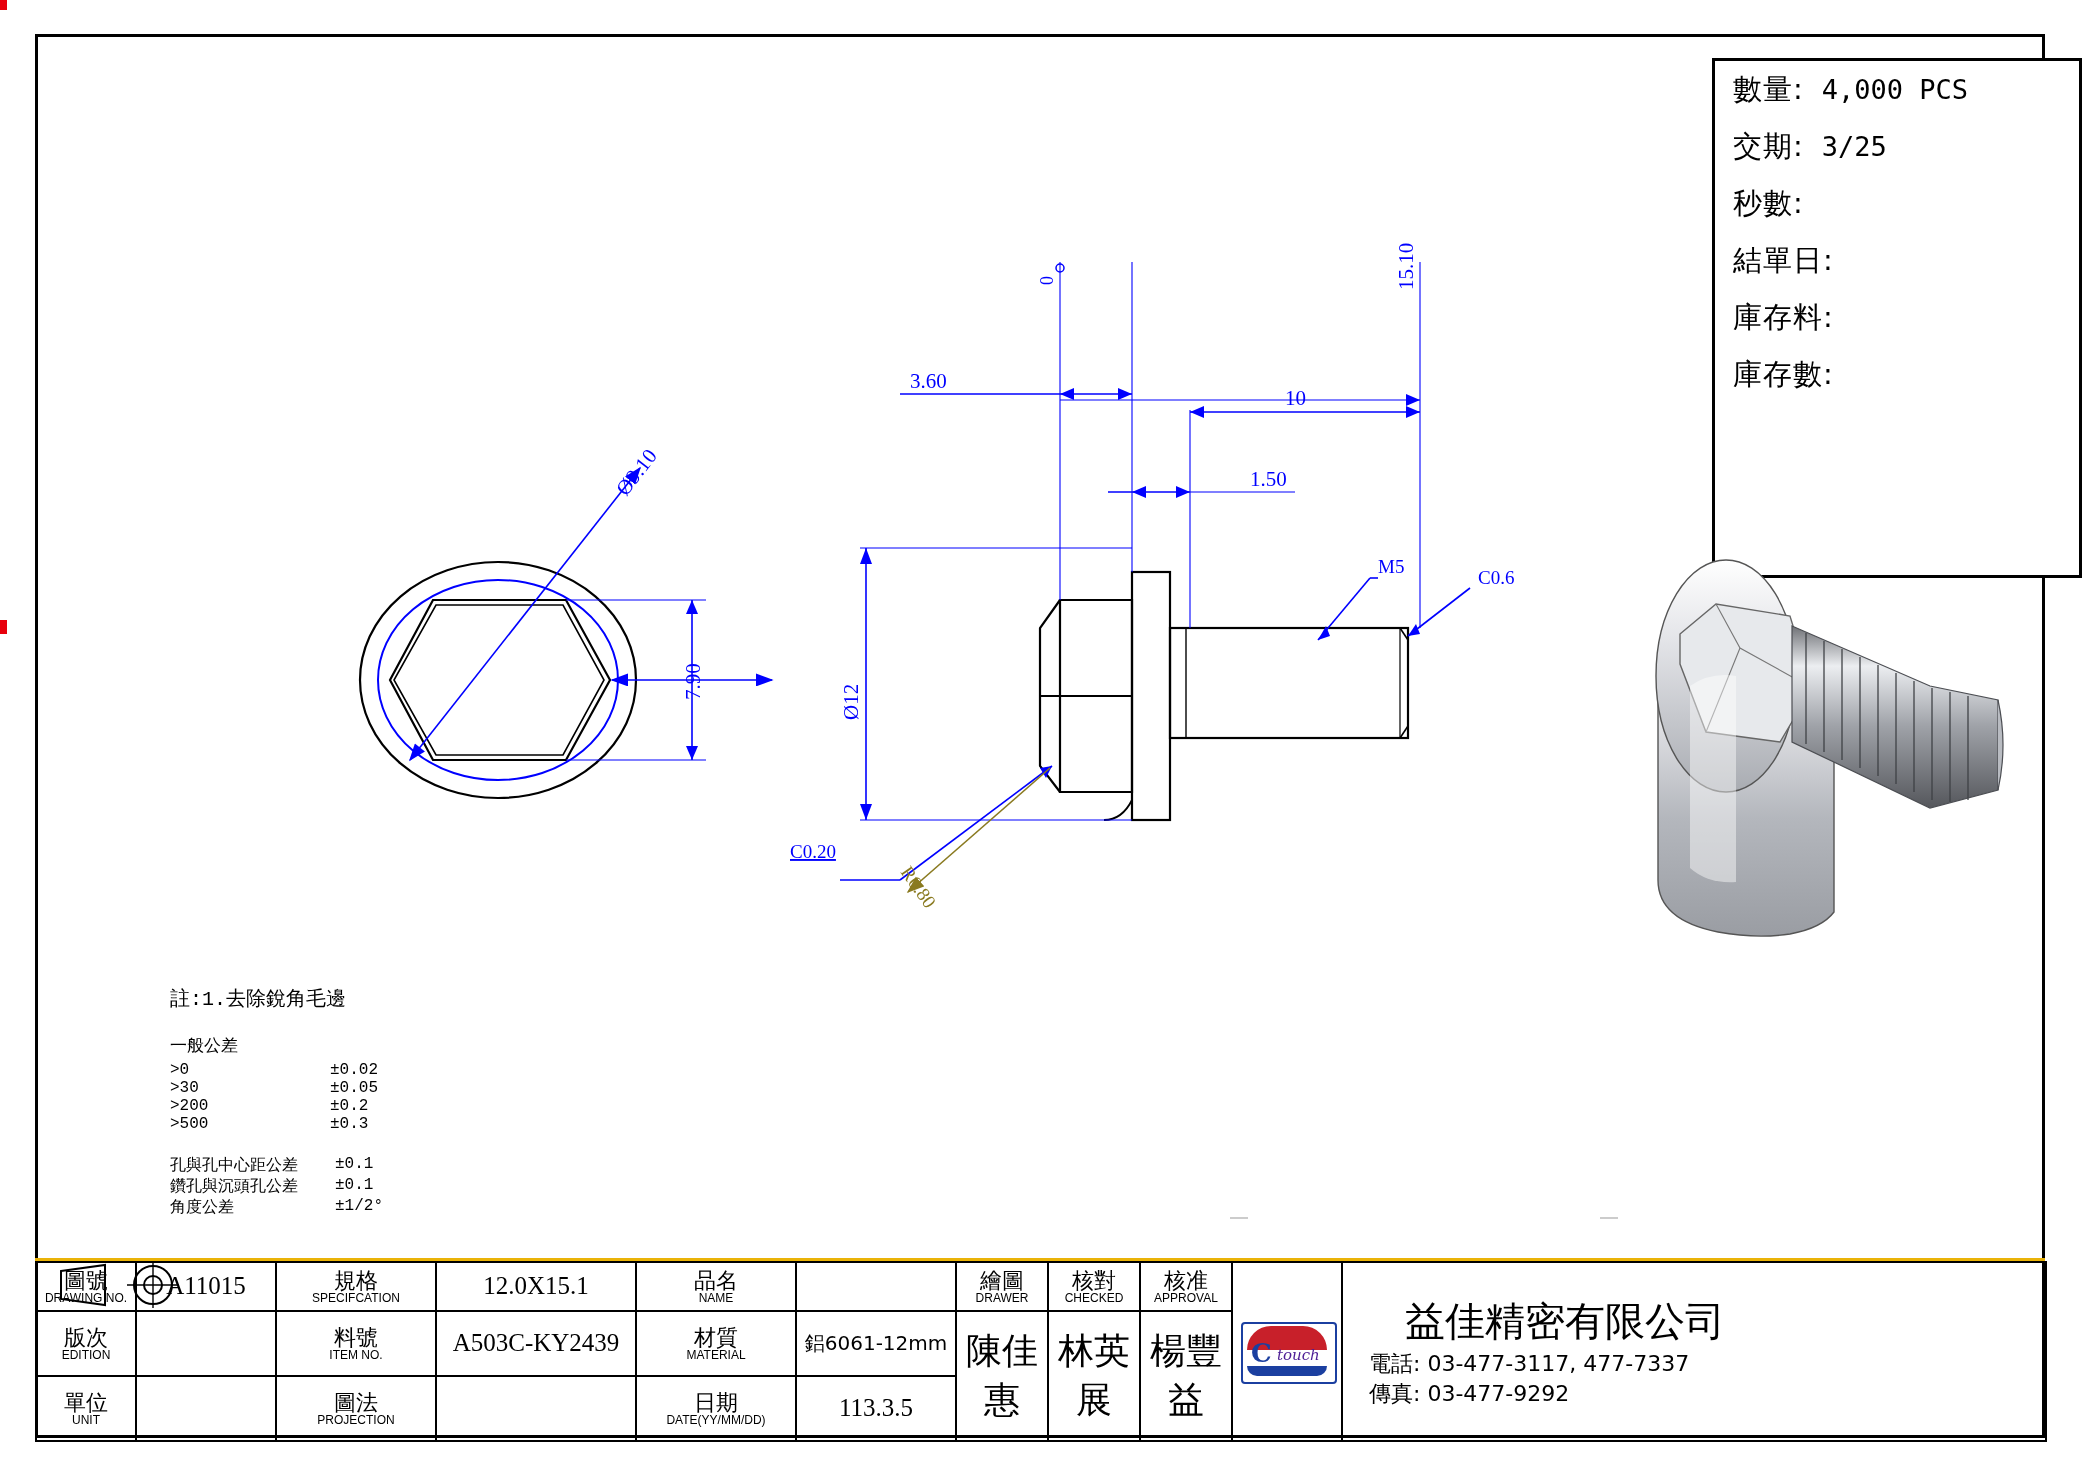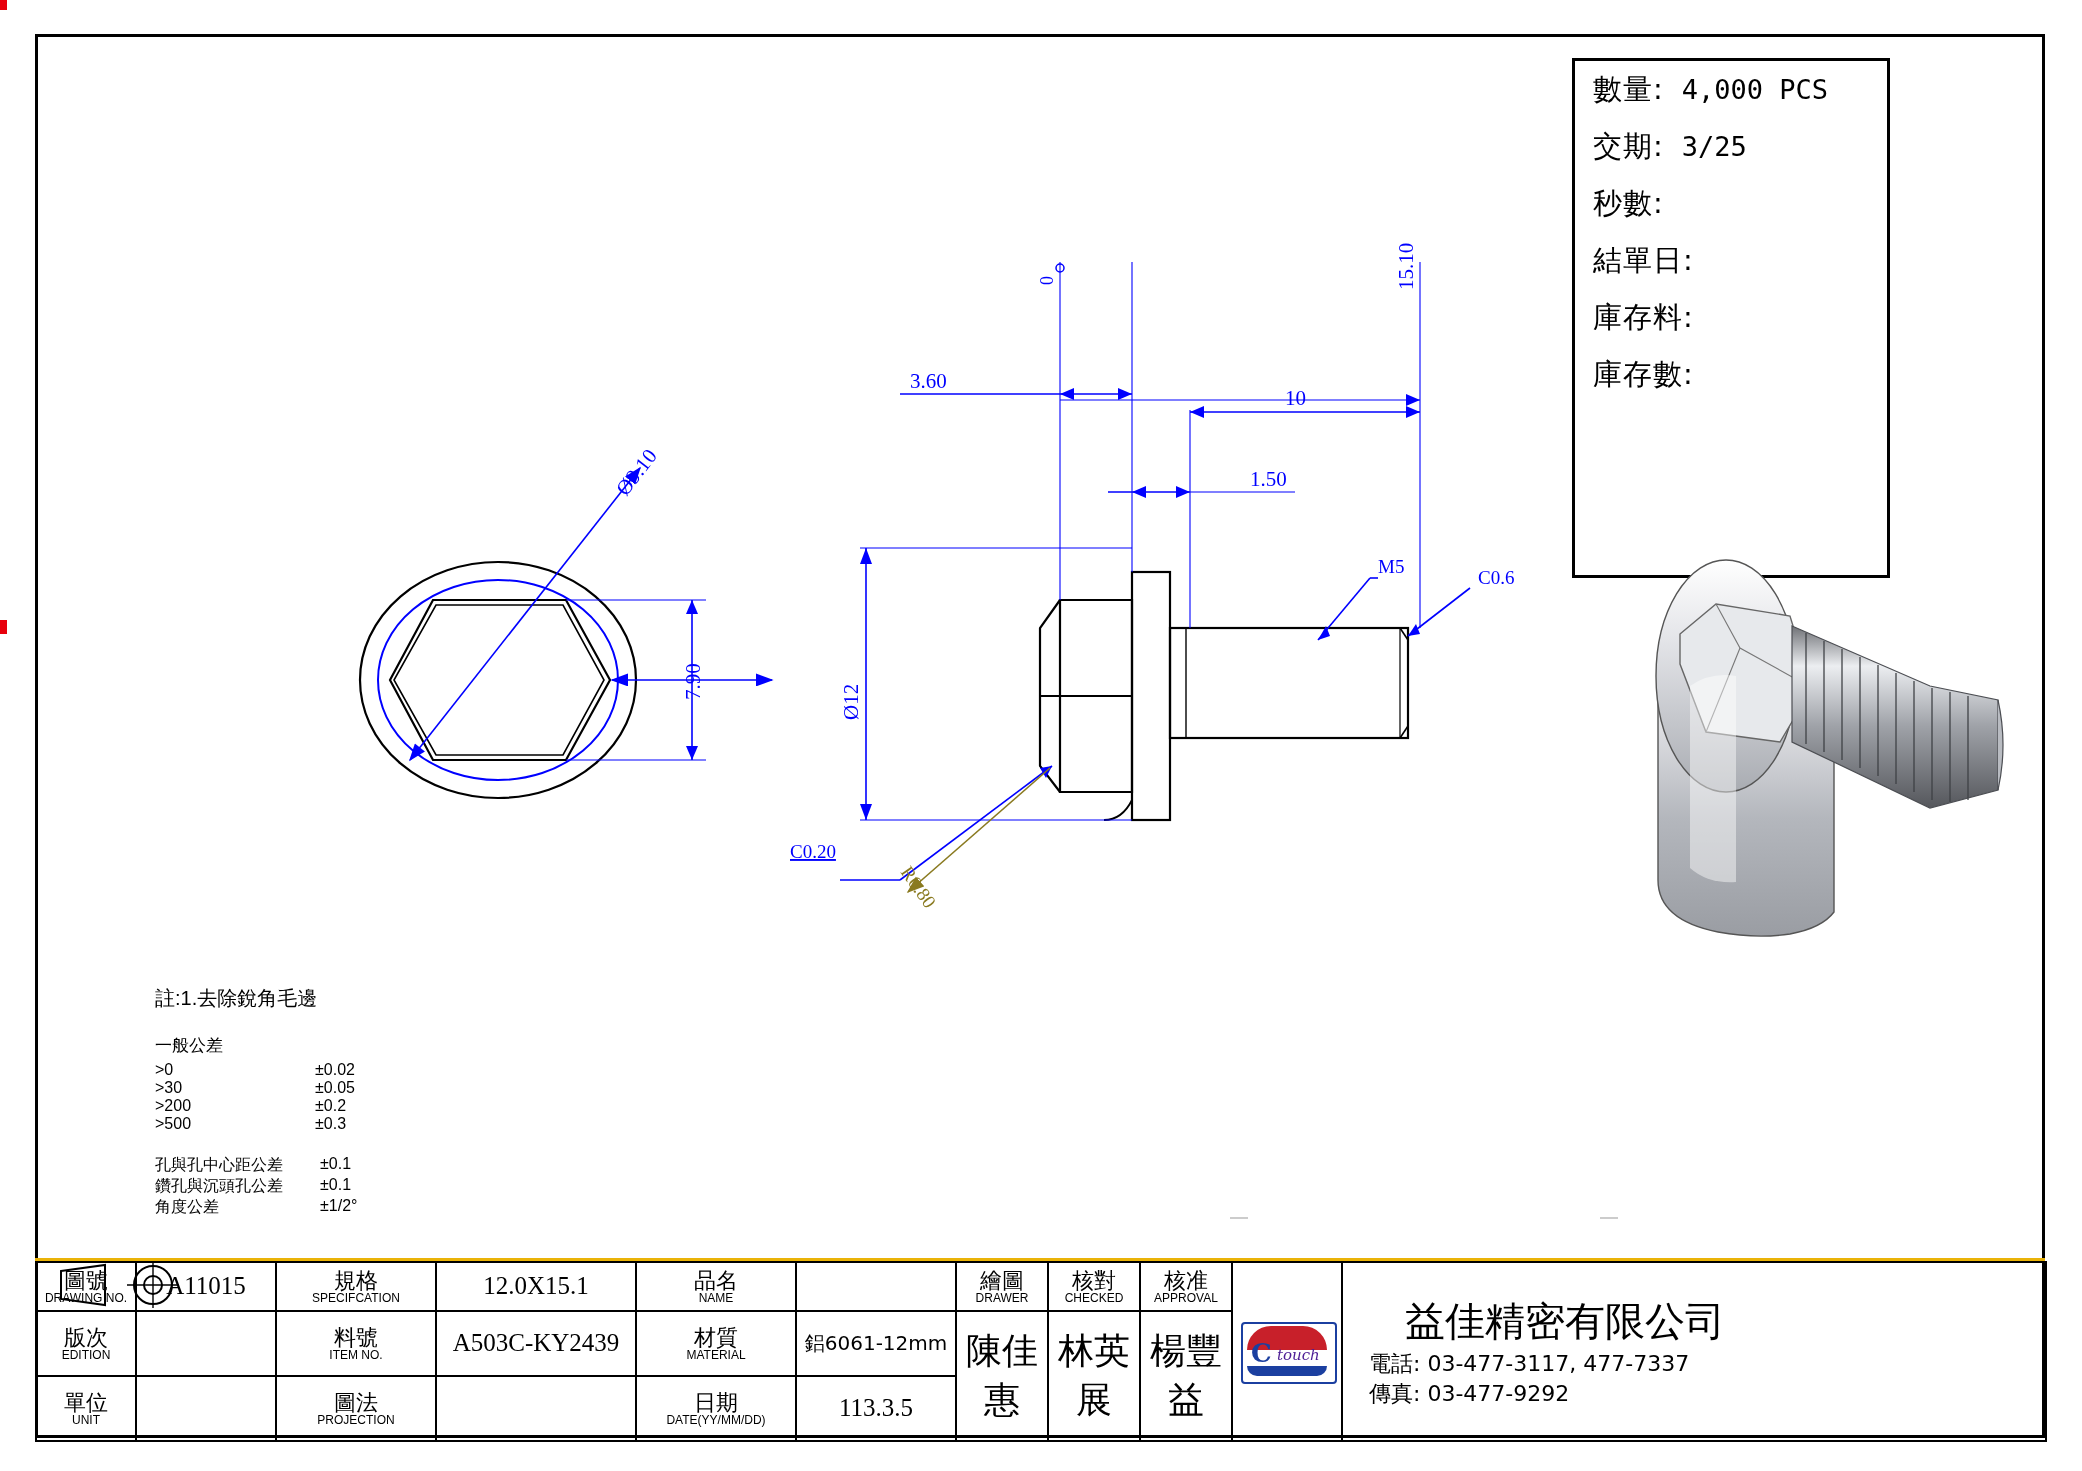--- a/index.html
+++ b/index.html
@@ -1,26 +1,26 @@
 <!DOCTYPE html>
 <html><head>
 <meta charset="utf-8">
 <style>
   html,body{margin:0;padding:0;background:#fff;}
   body{width:2082px;height:1471px;font-family:"Liberation Serif",serif;color:#000;position:relative;overflow:hidden;}
   #sheet{position:absolute;left:0;top:0;width:2082px;height:1471px;}
   .frame{position:absolute;left:35px;top:34px;width:2010px;height:1404px;border:3px solid #000;box-sizing:border-box;}
   svg{position:absolute;left:0;top:0;overflow:visible;}
   
-  .orderbox{position:absolute;left:1572px;top:58px;width:318px;height:520px;border:3px solid #000;box-sizing:border-box;background:#fff;}
+  .orderbox{position:absolute;left:1712px;top:58px;width:370px;height:520px;border:3px solid #000;box-sizing:border-box;background:#fff;}
   .orderrow{display:flex;align-items:center;height:57px;padding-left:18px;}
   .orderlabel{font-size:29px;font-family:"DejaVu Sans",sans-serif;letter-spacing:1px;}
   .ordervalue{font-size:27px;font-family:"DejaVu Sans Mono",monospace;margin-left:18px;}
   
-  .notes{position:absolute;left:155px;top:985px;width:470px;font-family:Liberation Sans, sans-serif;}
+  .notes{position:absolute;left:170px;top:985px;width:470px;font-family:Liberation Mono, monospace;}
   .note-title{font-size:20px;margin-bottom:22px;}
   .tol-title{font-size:17px;margin-bottom:4px;}
   .tol-line{font-size:16px;display:flex;}
   .tol-line span:first-child{display:inline-block;width:160px;}
   .tol-block2{margin-top:22px;}
   .tol-line2{font-size:16px;display:flex;}
   .tol-line2 span:first-child{display:inline-block;width:165px;}
   
   .titleblock{position:absolute;left:35px;top:1258px;width:2010px;height:184px;border-top:3px solid #eab308;box-sizing:border-box;}
   table.tb{border-collapse:collapse;width:100%;height:100%;table-layout:fixed;}

